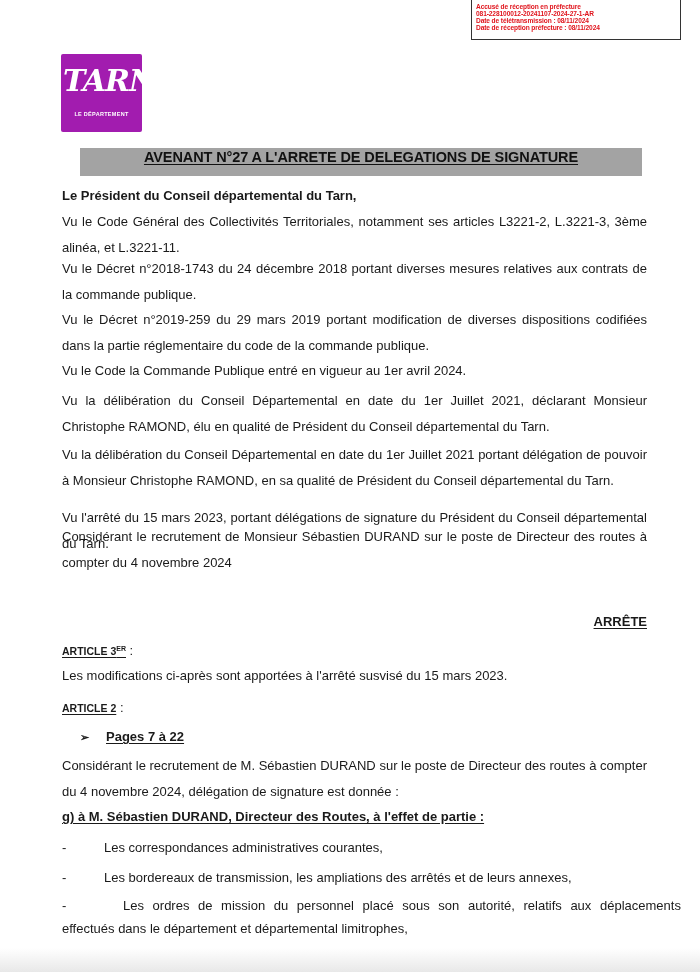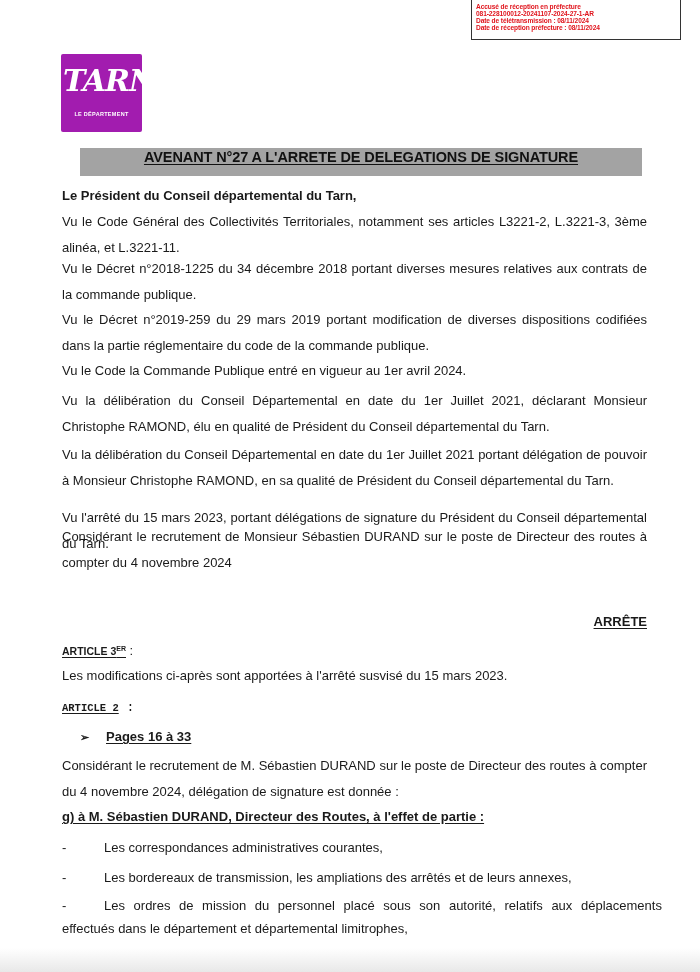--- a/index.html
+++ b/index.html
@@ -74,59 +74,59 @@
   <div class="logo-sub">LE DÉPARTEMENT</div>
 </div>
 
 <div class="title-bar">
   <span class="title-text">AVENANT N°27 A L'ARRETE DE DELEGATIONS DE SIGNATURE</span>
 </div>
 
 <div class="p bold" style="top:160px;margin-top:23px;">Le Président du Conseil départemental du Tarn,</div>
 
 <div class="p" style="top:209px;">Vu le Code Général des Collectivités Territoriales, notamment ses articles L3221-2, L.3221-3, 3ème alinéa, et L.3221-11.</div>
-<div class="p" style="top:256px;">Vu le Décret n°2018-1225 du 34 décembre 2018 portant diverses mesures relatives aux contrats de la commande publique.</div>
+<div class="p" style="top:256px;">Vu le Décret n°2018-1743 du 24 décembre 2018 portant diverses mesures relatives aux contrats de la commande publique.</div>
 <div class="p" style="top:307px;">Vu le Décret n°2019-259 du 29 mars 2019 portant modification de diverses dispositions codifiées dans la partie réglementaire du code de la commande publique.</div>
 <div class="p" style="top:358px;">Vu le Code la Commande Publique entré en vigueur au 1er avril 2024.</div>
 <div class="p" style="top:388px;">Vu la délibération du Conseil Départemental en date du 1er Juillet 2021, déclarant Monsieur Christophe RAMOND, élu en qualité de Président du Conseil départemental du Tarn.</div>
 <div class="p" style="top:442px;">Vu la délibération du Conseil Départemental en date du 1er Juillet 2021 portant délégation de pouvoir à Monsieur Christophe RAMOND, en sa qualité de Président du Conseil départemental du Tarn.</div>
 <div class="p" style="top:490px;margin-top:15px;">Vu l'arrêté du 15 mars 2023, portant délégations de signature du Président du Conseil départemental du Tarn.</div>
 <div class="p" style="top:524px;">Considérant le recrutement de Monsieur Sébastien DURAND sur le poste de Directeur des routes à compter du 4 novembre 2024</div>
 
 <div class="p bold center" style="top:609px;">
   <span class="u">ARRÊTE</span>
 </div>
 
 <div class="p" style="top:635px;">
   <span class="article-label u"><span>ARTICLE 3</span><sup>ER</sup></span><span> :</span>
 </div>
 
 <div class="p" style="top:663px;">Les modifications ci-après sont apportées à l'arrêté susvisé du 15 mars 2023.</div>
 
-<div class="p" style="top:695px;font-family:Liberation Mono, monospace;">
+<div class="p" style="top:695px;">
   <span class="article-label u">ARTICLE 2</span><span> :</span>
 </div>
 
 <div class="p bold" style="top:724px; left:80px;">
-  <span class="arrow-glyph">➢</span><span class="u">Pages 16 à 33</span>
+  <span class="arrow-glyph">➢</span><span class="u">Pages 7 à 22</span>
 </div>
 
 <div class="p" style="top:753px;">Considérant le recrutement de M. Sébastien DURAND sur le poste de Directeur des routes à compter du 4 novembre 2024, délégation de signature est donnée :</div>
 
 <div class="p bold" style="top:804px;">
   <span class="u">g) à M. Sébastien DURAND, Directeur des Routes, à l'effet de partie :</span>
 </div>
 
 <div class="bullet-row" style="top:835px;">
   <span class="dash">-</span>
   <span class="bullet-text">Les correspondances administratives courantes,</span>
 </div>
 <div class="bullet-row" style="top:865px;">
   <span class="dash">-</span>
   <span class="bullet-text">Les bordereaux de transmission, les ampliations des arrêtés et de leurs annexes,</span>
 </div>
 <div class="bullet-row" style="top:893px;">
   <span class="dash">-</span>
-  <span class="bullet-text" style="word-spacing:5px;">Les ordres de mission du personnel placé sous son autorité, relatifs aux déplacements</span>
+  <span class="bullet-text" style="word-spacing:5px;margin-left:19px;">Les ordres de mission du personnel placé sous son autorité, relatifs aux déplacements</span>
 </div>
 <div class="p" style="top:916px;">effectués dans le département et départemental limitrophes,</div>
 
 <div class="bottom-fade"></div>
 
 </body></html>

